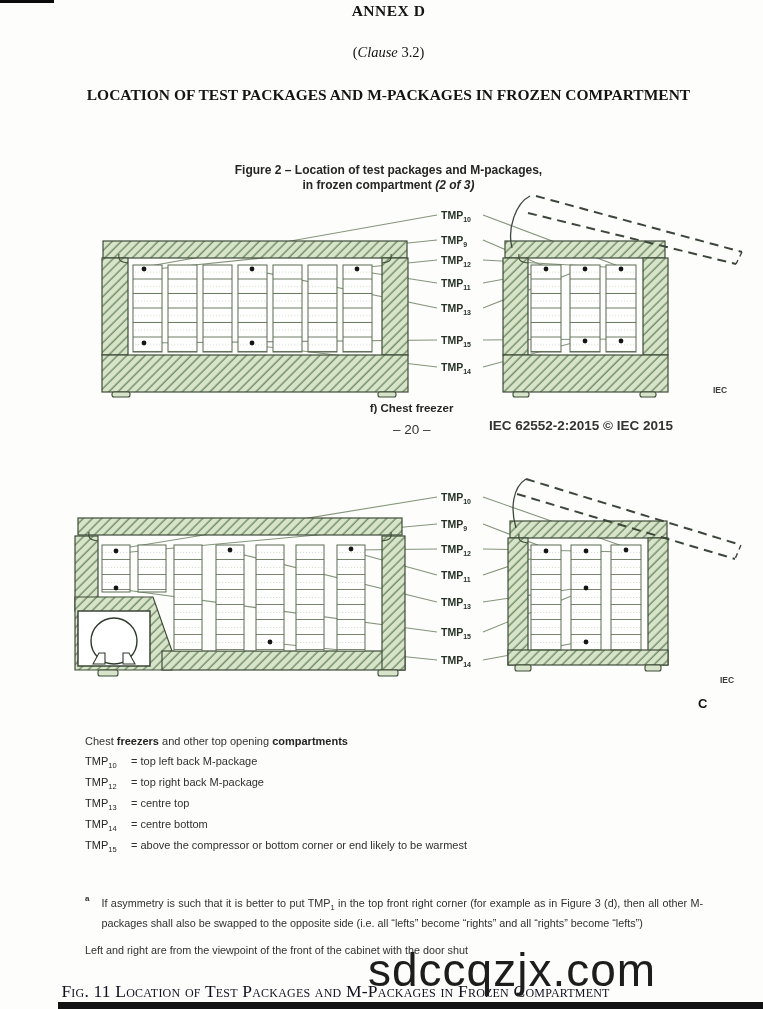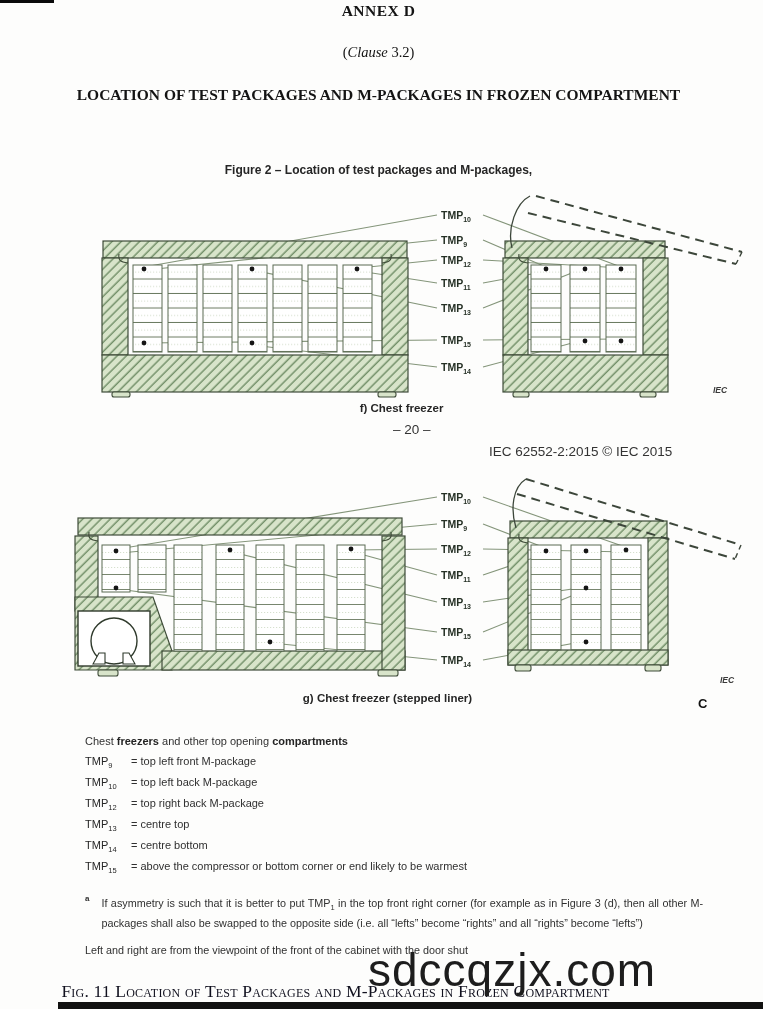--- a/index.html
+++ b/index.html
@@ -1,33 +1,33 @@
 <!DOCTYPE html>
 <html><head>
 <meta charset="utf-8">
 <style>
   html,body{margin:0;padding:0;background:#ffffff;}
   #page{position:relative;width:763px;height:1009px;background:#fdfdfc;overflow:hidden;
         font-family:"Liberation Sans",sans-serif;color:#2e2e2e;}
   .abs{position:absolute;}
   .serif{font-family:"Liberation Serif",serif;color:#141414;}
-  .center{left:6px;width:745px;text-align:center;}
+  .center{left:16px;width:745px;text-align:center;}
   .annex{top:2px;font-size:15.5px;font-weight:bold;letter-spacing:.5px;}
   .clause{top:44px;font-size:14.5px;}
   .clause .it{font-style:italic;}
   .maintitle{top:83px;font-size:15.5px;font-weight:bold;line-height:23px;}
   .maintitle .inner{display:inline-block;max-width:620px;text-align:right;}
   .figcap{top:163px;font-size:12px;font-weight:bold;line-height:15px;color:#262626;}
   .figcap .it{font-style:italic;}
   .tmp-label{font-size:10.5px;font-weight:bold;color:#253025;white-space:nowrap;line-height:12px;}
   .tmp-label sub{font-size:7px;font-weight:bold;}
   .subcap{font-size:11.5px;font-weight:bold;color:#262626;}
   .pageno{font-size:13.5px;color:#333;margin-left:42px;}
   .docref{font-size:13.5px;color:#333;}
-  .ieccredit{font-size:8.5px;font-style:italic;font-weight:bold;color:#3a3a3a;padding-left:48px;}
+  .ieccredit{font-size:8.5px;font-weight:bold;color:#3a3a3a;padding-left:48px;}
   .sideletter{font-size:13px;font-weight:bold;color:#111;}
   .legend{left:85px;top:735px;width:620px;font-size:11px;color:#303030;}
   .legend .hd{margin-bottom:4px;}
   .legend b{font-weight:bold;color:#242424;}
   .leg-row{height:21px;line-height:21px;white-space:nowrap;}
   .leg-term{display:inline-block;width:46px;color:#262626;}
   .leg-term sub{font-size:7.5px;}
   .footnote{left:85px;top:896px;width:618px;font-size:10.8px;color:#303030;display:flex;}
   .footnote .mk{font-size:8px;font-weight:bold;padding-right:12px;position:relative;top:-2px;}
   .footnote .tx{text-align:justify;line-height:14.5px;}
@@ -51,20 +51,21 @@
   <div class="abs center serif annex">ANNEX D</div>
 
   <div class="abs center serif clause"><span>(</span><span class="it">Clause</span><span> 3.2)</span></div>
 
   <div class="abs center serif maintitle">
     <span class="inner">LOCATION OF TEST PACKAGES AND M-PACKAGES IN FROZEN COMPARTMENT</span>
   </div>
 
   <div class="abs center figcap">
     <div>Figure 2 – Location of test packages and M-packages,</div>
+    <div><span>in frozen compartment </span><span class="it">(2 of 3)</span></div>
   </div>
 
   <svg width="657" height="210" viewBox="88 192 657 210" style="left:88px;top:192px;">
     <defs>
       <pattern id="hatch" width="6.5" height="6.5" patternUnits="userSpaceOnUse" patternTransform="rotate(45)">
         <rect width="6.5" height="6.5" fill="#d8e4ca"></rect>
         <line x1="3" y1="0" x2="3" y2="6.5" stroke="#74916a" stroke-width="1.5"></line>
       </pattern>
       <pattern id="rowsF" x="0" y="265" width="6" height="14.5" patternUnits="userSpaceOnUse">
         <rect width="6" height="14.5" fill="#ffffff"></rect>
@@ -161,21 +162,21 @@
   <span class="abs tmp-label" style="left:441px;top:277px;"><span>TMP</span><sub>11</sub></span>
   <span class="abs tmp-label" style="left:441px;top:302px;"><span>TMP</span><sub>13</sub></span>
   <span class="abs tmp-label" style="left:441px;top:334px;"><span>TMP</span><sub>15</sub></span>
   <span class="abs tmp-label" style="left:441px;top:361px;"><span>TMP</span><sub>14</sub></span>
 
   <span class="abs ieccredit" style="left:665px;top:385px;">IEC</span>
 
   <div class="abs center subcap" style="top:402px;padding-left:46px;box-sizing:border-box;">f) Chest freezer</div>
 
   <span class="abs pageno" style="left:351px;top:422px;">– 20 –</span>
-  <span class="abs docref" style="left:489px;top:444px;">IEC 62552-2:2015 © IEC 2015</span>
+  <span class="abs docref" style="left:489px;top:418px;font-weight:bold;">IEC 62552-2:2015 © IEC 2015</span>
 
   <svg width="692" height="224" viewBox="56 468 692 224" style="left:56px;top:468px;">
 
     <g stroke="#84957a" stroke-width="1.1" fill="none">
       <line x1="437" y1="497" x2="118" y2="549"></line>
         <line x1="483" y1="497" x2="628" y2="548"></line>
       <line x1="437" y1="524" x2="120" y2="553"></line>
         <line x1="483" y1="524" x2="548" y2="549"></line>
       <line x1="437" y1="549" x2="353" y2="550"></line>
         <line x1="483" y1="549" x2="628" y2="552"></line>
@@ -261,27 +262,25 @@
   <span class="abs tmp-label" style="left:441px;top:491px;"><span>TMP</span><sub>10</sub></span>
   <span class="abs tmp-label" style="left:441px;top:518px;"><span>TMP</span><sub>9</sub></span>
   <span class="abs tmp-label" style="left:441px;top:543px;"><span>TMP</span><sub>12</sub></span>
   <span class="abs tmp-label" style="left:441px;top:569px;"><span>TMP</span><sub>11</sub></span>
   <span class="abs tmp-label" style="left:441px;top:596px;"><span>TMP</span><sub>13</sub></span>
   <span class="abs tmp-label" style="left:441px;top:626px;"><span>TMP</span><sub>15</sub></span>
   <span class="abs tmp-label" style="left:441px;top:654px;"><span>TMP</span><sub>14</sub></span>
 
   <span class="abs ieccredit" style="left:672px;top:675px;">IEC</span>
 
-  <div class="abs center subcap" style="top:692px;padding-left:18px;box-sizing:border-box;">g) Chest freezer (stepped liner)</div>
 
   <span class="abs sideletter" style="left:698px;top:696px;">C</span>
 
   <div class="abs legend">
     <div class="hd"><span>Chest </span><b>freezers</b><span> and other top opening </span><b>compartments</b></div>
-    <div class="leg-row"><span class="leg-term"><span>TMP</span><sub>9</sub></span><span>= top left front M-package</span></div>
     <div class="leg-row"><span class="leg-term"><span>TMP</span><sub>10</sub></span><span>= top left back M-package</span></div>
     <div class="leg-row"><span class="leg-term"><span>TMP</span><sub>12</sub></span><span>= top right back M-package</span></div>
     <div class="leg-row"><span class="leg-term"><span>TMP</span><sub>13</sub></span><span>= centre top</span></div>
     <div class="leg-row"><span class="leg-term"><span>TMP</span><sub>14</sub></span><span>= centre bottom</span></div>
     <div class="leg-row"><span class="leg-term"><span>TMP</span><sub>15</sub></span><span>= above the compressor or bottom corner or end likely to be warmest</span></div>
   </div>
 
   <div class="abs footnote">
     <span class="mk">a</span>
     <span class="tx"><span>If asymmetry is such that it is better to put TMP</span><sub>1</sub><span> in the top front right corner (for example as in Figure 3 (d), then all other M-packages shall also be swapped to the opposite side (i.e. all “lefts” become “rights” and all “rights” become “lefts”)</span></span>

